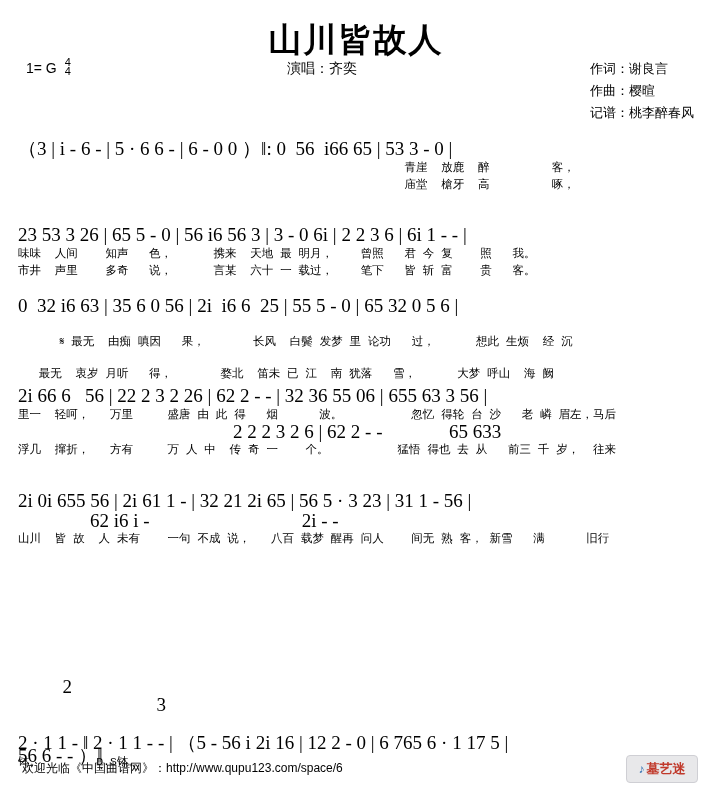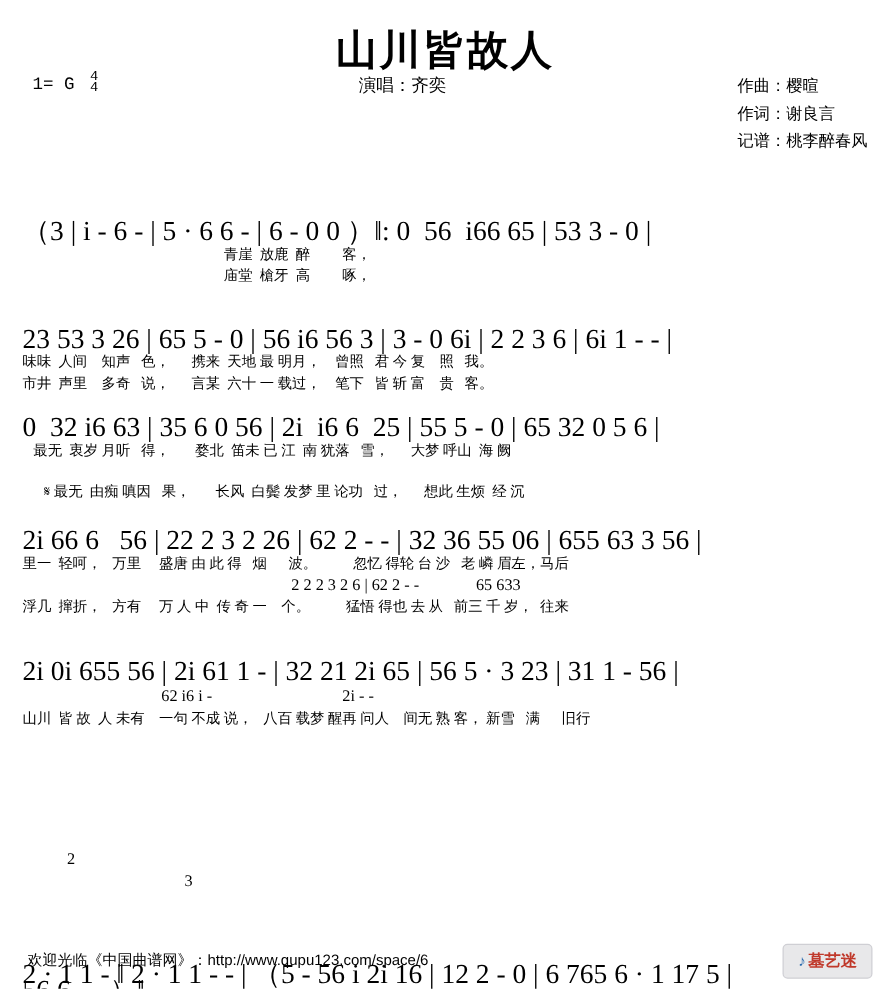--- a/index.html
+++ b/index.html
@@ -24,52 +24,51 @@
     position:absolute;top:60px;left:0;width:644px;
     text-align:center;font-size:14px;
   }
   .credits{
     position:absolute;top:58px;right:18px;
     text-align:left;font-size:13px;line-height:22px;
   }
   .keysig{
     position:absolute;top:58px;left:26px;
     font-size:14px;
-    font-family:Liberation Mono, monospace;
+    font-family:Liberation Sans, sans-serif;
   }
   .keysig .frac{
     display:inline-block;vertical-align:-2px;
     text-align:center;line-height:9px;font-size:11px;
     margin-left:4px;
   }
   .keysig .frac .num{display:block;}
   .keysig .frac .den{display:block;}
 
   
   .sys{position:absolute;left:18px;width:680px;}
   .notes{
     font-family:"Liberation Serif", serif;
-    font-size:22px;
+    font-size:19px;
     letter-spacing:0px;
     white-space:pre;
     line-height:22px;
-    margin-top:36px;
   }
   .lyr{
     font-size:11.5px;
     white-space:pre;
     line-height:16px;
-    font-family:Liberation Serif, serif;
+    font-family:Liberation Mono, monospace;
     letter-spacing:0px;
   }
   .lyr2{margin-top:1px;}
 
   .tinynotes{
     font-family:"Liberation Serif", serif;
-    font-size:13px;white-space:pre;line-height:18px;
+    font-size:19px;white-space:pre;line-height:18px;
   }
 
   
   .footer{
     position:absolute;left:22px;bottom:14px;
     font-size:12px;font-family:"Liberation Sans", sans-serif;
   }
   .logo{
     position:absolute;right:14px;bottom:8px;
     width:70px;height:26px;border-radius:4px;
@@ -90,55 +89,55 @@
 
   <div class="keysig">
     <span>1= G</span>
     <span class="frac">
       <span class="num">4</span>
       <span class="den">4</span>
     </span>
   </div>
 
   <div class="credits">
+    <div>作词：谢良言</div>
     <div>作曲：樱暄</div>
-    <div>作词：谢良言</div>
     <div>记谱：桃李醉春风</div>
   </div>
 
   <div class="sys" style="top:138px;">
     <div class="notes">（3 | i - 6 - | 5 · 6 6 - | 6 - 0 0 ）‖: 0  56  i66 65 | 53 3 - 0 |</div>
     <div class="lyr">                                                        青崖  放鹿  醉         客，</div>
     <div class="lyr lyr2">                                                        庙堂  槍牙  高         啄，</div>
   </div>
 
   <div class="sys" style="top:224px;">
     <div class="notes">23 53 3 26 | 65 5 - 0 | 56 i6 56 3 | 3 - 0 6i | 2 2 3 6 | 6i 1 - - |</div>
     <div class="lyr">味味  人间    知声   色，      携来  天地 最 明月，    曾照   君 今 复    照   我。</div>
     <div class="lyr lyr2">市井  声里    多奇   说，      言某  六十 一 载过，    笔下   皆 斩 富    贵   客。</div>
   </div>
 
   <div class="sys" style="top:295px;">
     <div class="notes">0  32 i6 63 | 35 6 0 56 | 2i  i6 6  25 | 55 5 - 0 | 65 32 0 5 6 |</div>
-    <div class="lyr">   最无  衷岁 月听   得，       婺北  笛未 已 江  南 犹落   雪，      大梦 呼山  海 阙</div>
     <div class="lyr lyr2">
       <span>𝄋</span><span> 最无  由痴 嗔因   果，       长风  白鬓 发梦 里 论功   过，      想此 生烦  经 沉</span>
     </div>
+    <div class="lyr">   最无  衷岁 月听   得，       婺北  笛未 已 江  南 犹落   雪，      大梦 呼山  海 阙</div>
   </div>
 
   <div class="sys" style="top:385px;">
     <div class="notes">2i 66 6   56 | 22 2 3 2 26 | 62 2 - - | 32 36 55 06 | 655 63 3 56 |</div>
     <div class="lyr">里一  轻呵，   万里     盛唐 由 此 得   烟      波。          忽忆 得轮 台 沙   老 嶙 眉左，马后</div>
     <div class="tinynotes" style="margin-left:215px;">2 2 2 3 2 6 | 62 2 - -              65 633</div>
     <div class="lyr lyr2">浮几  撺折，   方有     万 人 中  传 奇 一    个。          猛悟 得也 去 从   前三 千 岁，  往来</div>
   </div>
 
   <div class="sys" style="top:490px;">
     <div class="notes">2i 0i 655 56 | 2i 61 1 - | 32 21 2i 65 | 56 5 · 3 23 | 31 1 - 56 |</div>
-    <div class="tinynotes" style="margin-left:111px;">62 i6 i -                                2i - -</div>
+    <div class="tinynotes" style="margin-left:72px;">62 i6 i -                                2i - -</div>
     <div class="lyr lyr2">山川  皆 故  人 未有    一句 不成 说，   八百 载梦 醒再 问人    间无 熟 客， 新雪   满      旧行</div>
   </div>
 
 
   <div class="sys" style="top:660px;">
     <div class="tinynotes">
       <span style="margin-left:16px;">2</span>
       <span style="margin-left:110px;">3</span>
     </div>
     <div class="notes">2 · 1 1 - ‖ 2 · 1 1 - - | （5 - 56 i 2i 16 | 12 2 - 0 | 6 765 6 · 1 17 5 |</div>

